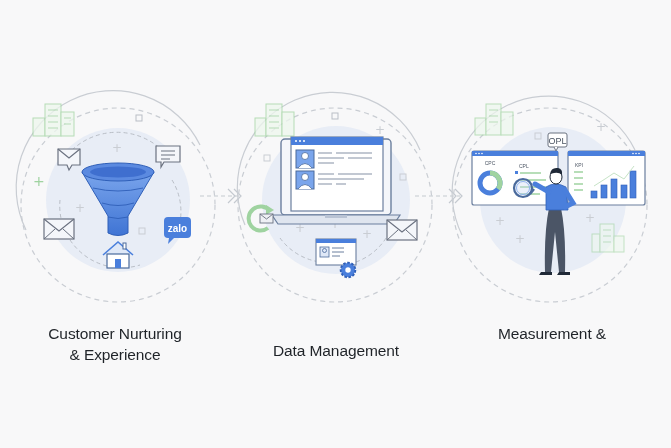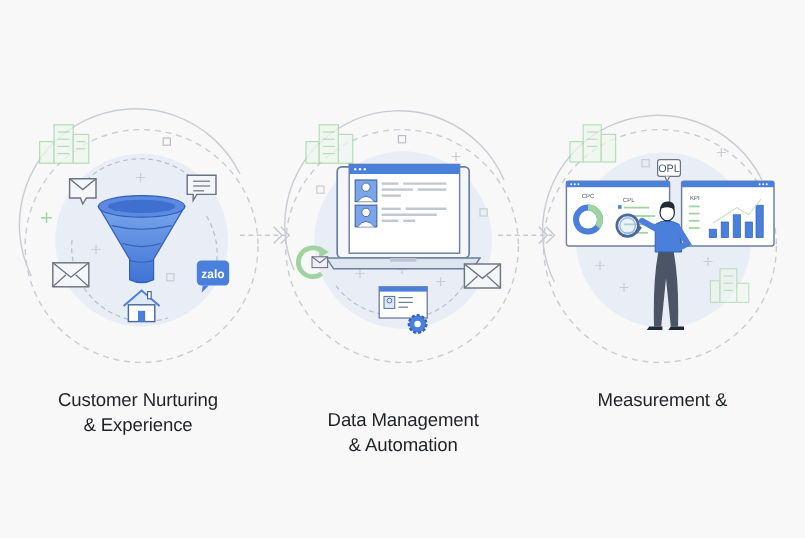--- a/index.html
+++ b/index.html
@@ -271,18 +271,17 @@
     </g>
   </g>
 </svg>
 
 <div class="label" style="left:15px;top:323px;">
   <span>Customer Nurturing</span>
   <span>&amp; Experience</span>
 </div>
 <div class="label" style="left:236px;top:340px;">
   <span>Data Management</span>
-  <span>&amp; Automation</span>
 </div>
 <div class="label" style="left:452px;top:323px;">
   <span>Measurement &amp;</span>
 </div>
 </div>
 
 </body></html>

